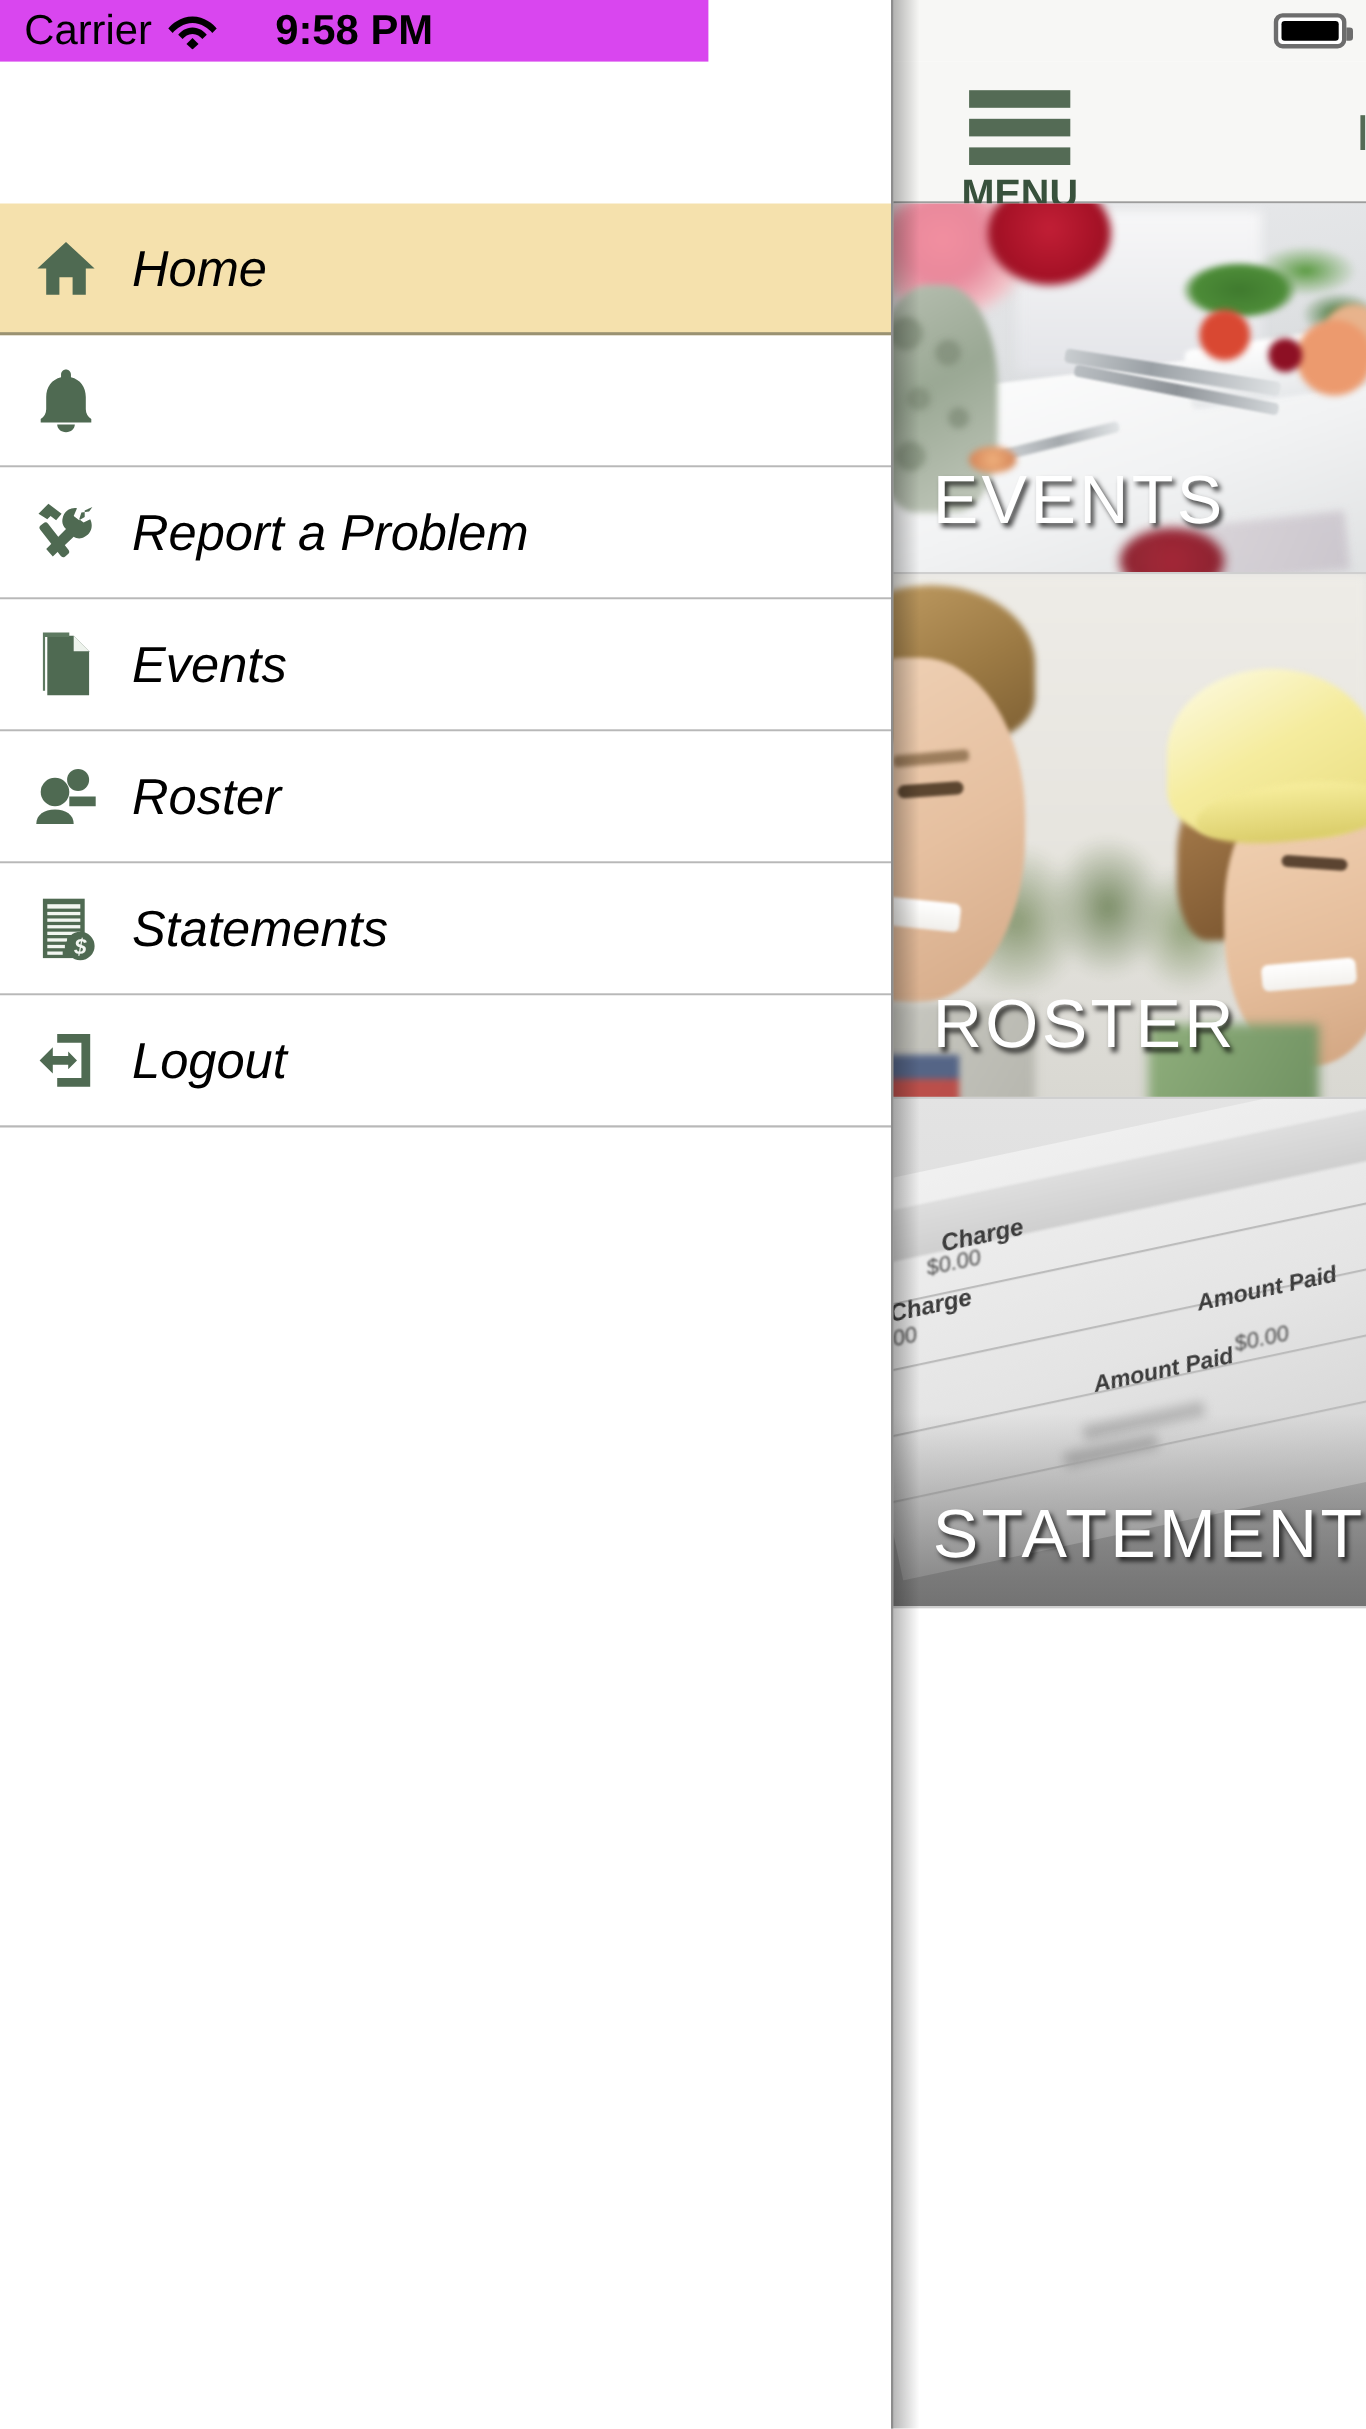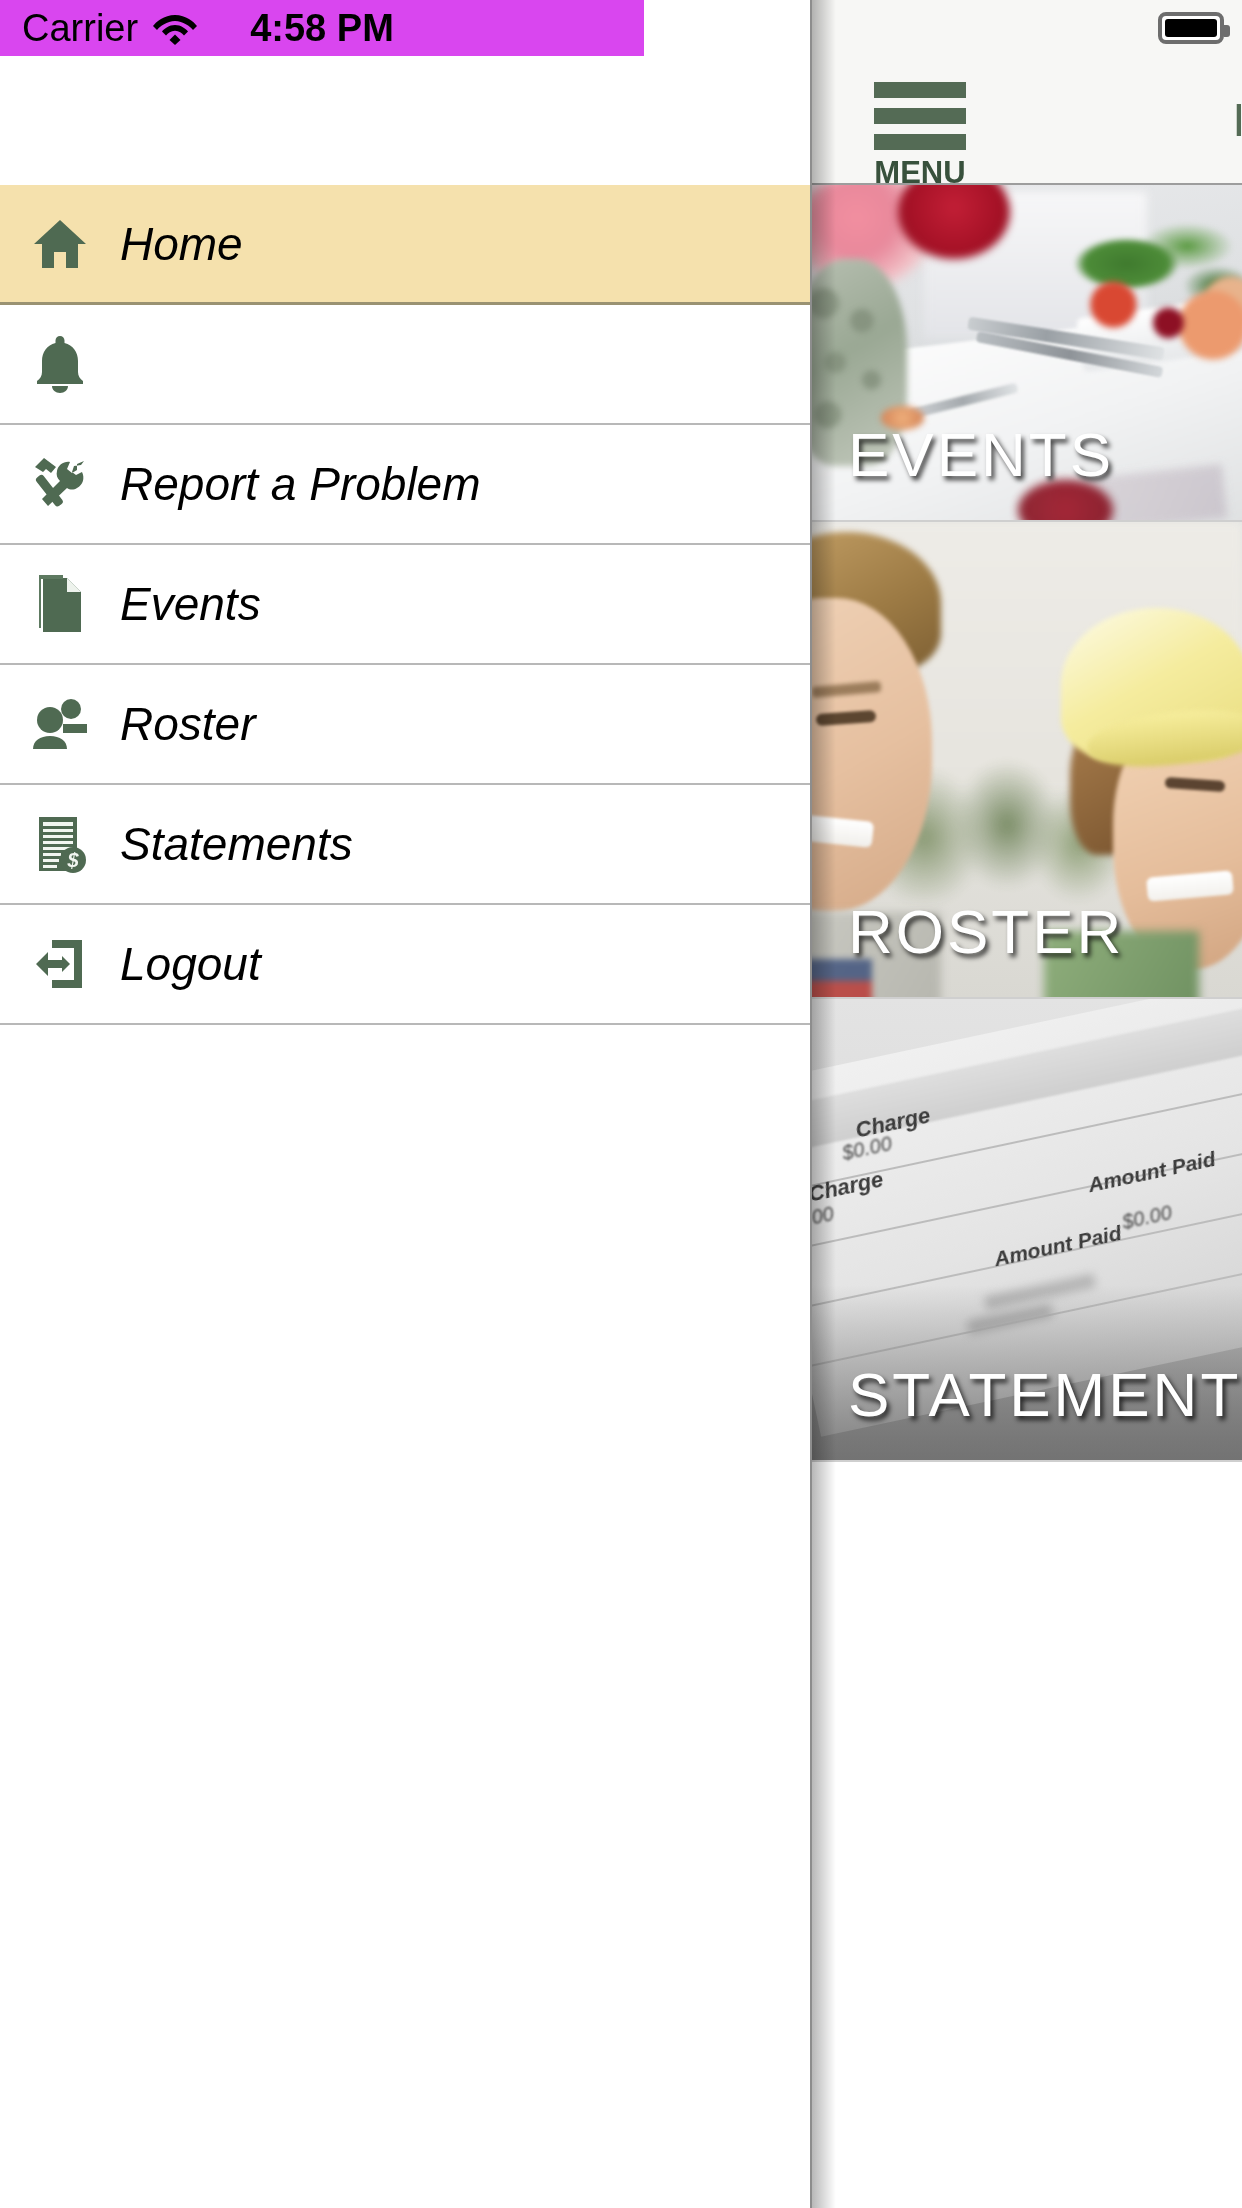--- a/index.html
+++ b/index.html
@@ -101,21 +101,21 @@
     display:flex; align-items:center;
   }
   .menu-btn {
     position:absolute; left:62px; top:26px;
     display:flex; flex-direction:column; align-items:center;
   }
   .mb-bars { width:92px; }
   .mb-bar { height:16px; background:#546b55; margin-bottom:10px; }
   .mb-bar:last-child { margin-bottom:0; }
   .mb-text {
-    font-size:31px; font-weight:700; color:#38513c;
+    font-size:36px; font-weight:700; color:#38513c;
     letter-spacing:0px; margin-top:5px;
   }
   .nav-title {
     position:absolute; right:-62px; top:50%; transform:translateY(-50%);
     font-size:46px; color:#546b55; font-weight:400; white-space:nowrap;
   }
 
   
   .card {
     position:relative; width:430px; overflow:hidden;
@@ -474,21 +474,21 @@
 
     <div class="statusbar">
       <div class="sb-carrier">Carrier</div>
       <div class="sb-wifi">
         <svg width="46" height="34" viewBox="0 0 46 34">
           <path d="M23 4 C12 4 4 11 1 15 L5 19 C8 15.5 15 10 23 10 C31 10 38 15.5 41 19 L45 15 C42 11 34 4 23 4 Z" fill="#000"></path>
           <path d="M23 14 C17 14 12.5 17.5 10 20.5 L14 24.5 C16 22 19 19.8 23 19.8 C27 19.8 30 22 32 24.5 L36 20.5 C33.5 17.5 29 14 23 14 Z" fill="#000"></path>
           <path d="M23 23.5 L17.5 29 L23 34 L28.5 29 Z" fill="#000"></path>
         </svg>
       </div>
-      <div class="sb-time">4:58 PM</div>
+      <div class="sb-time">9:58 PM</div>
     </div>
 
     <div class="drawer-spacer"></div>
 
     <div class="menu-list">
 
       <div class="menu-item active">
         <div class="mi-icon">
           <svg width="60" height="60" viewBox="0 0 60 60" fill="#4f6a52">
             <path d="M30 6 L56 30 L48 30 L48 54 L36 54 L36 38 L24 38 L24 54 L12 54 L12 30 L4 30 Z"></path>

